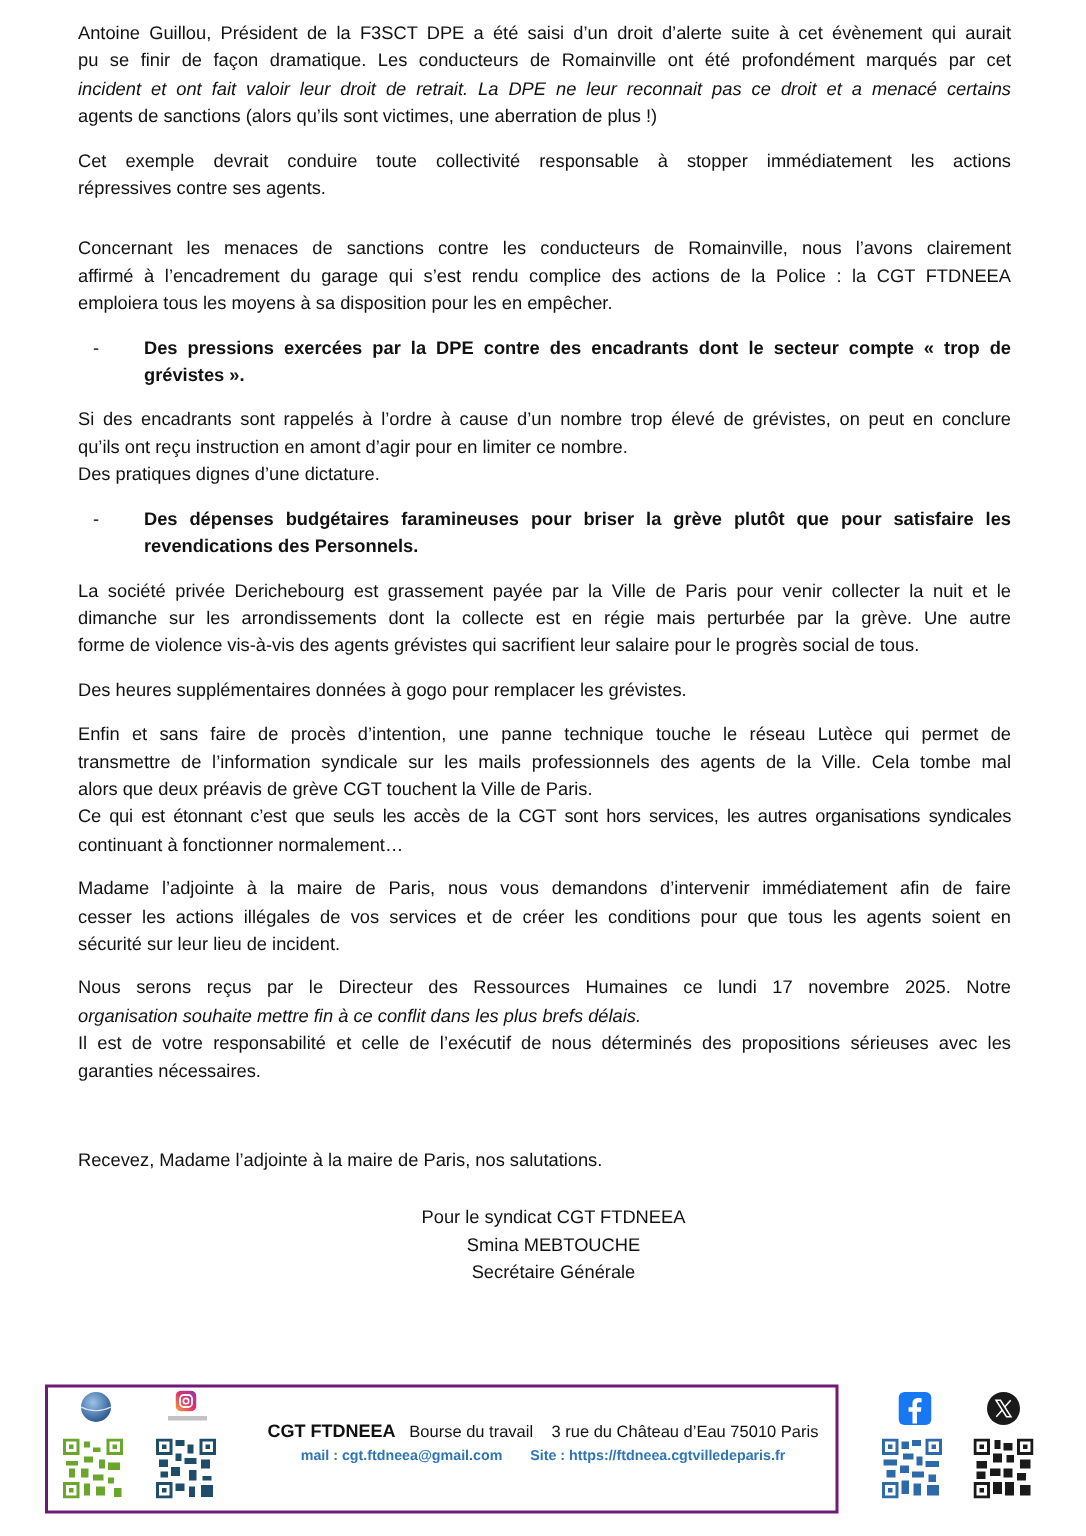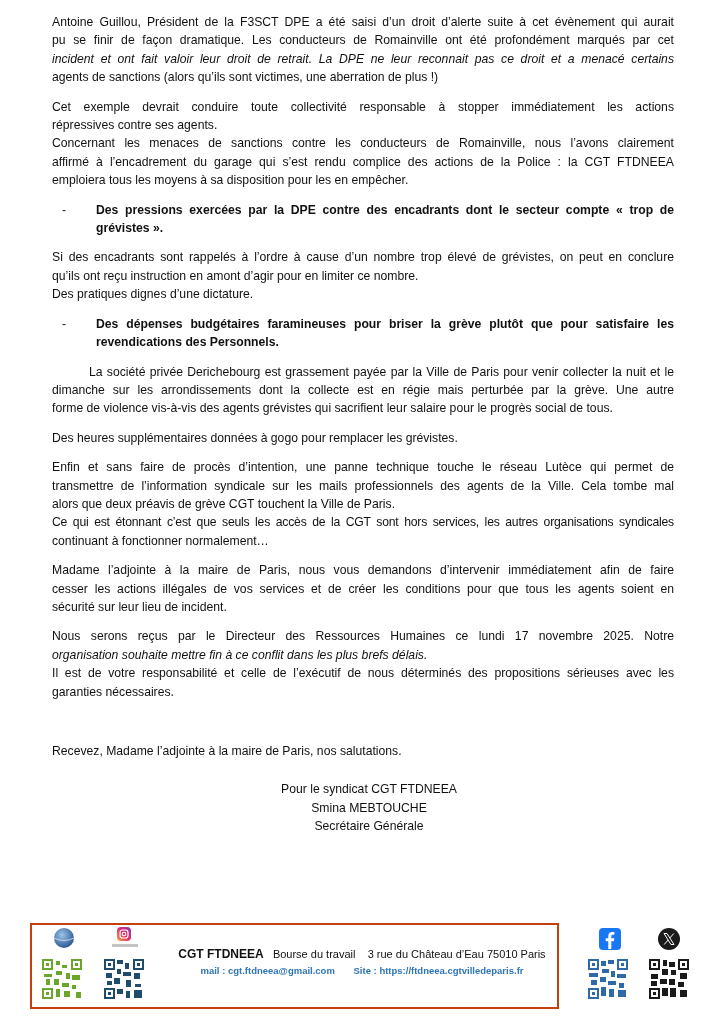--- a/index.html
+++ b/index.html
@@ -7,21 +7,21 @@
          font-family: "Liberation Sans", sans-serif; color: #111; }
   .page { position: absolute; left: 52px; top: 13px; width: 622px; }
   .p { font-size: 12.2px; line-height: 18.4px; text-align: justify; margin: 0; }
   .p .line { display: block; }
   .gap { height: 11px; }
   .bullet { position: relative; padding-left: 44px; font-weight: bold; font-size: 12.2px;
             line-height: 18.4px; text-align: justify; margin: 0; }
   .bullet .dash { position: absolute; left: 10px; top: 0; font-weight: normal; }
   .sign { text-align: center; font-size: 12.2px; line-height: 18.4px; margin: 0; padding-left: 12px; }
   .footer { position: absolute; left: 30px; top: 923px; width: 529px; height: 86px;
-            border: 2px solid #c2410c; box-sizing: border-box; }
+            border: 2px solid #701a75; box-sizing: border-box; }
   .qr { position: absolute; width: 40px; height: 40px; }
   .qr svg { width: 40px; height: 40px; display: block; }
   .logo { position: absolute; }
   .footer-text { position: absolute; left: 130px; top: 22px; width: 400px; text-align: center; }
   .ft1 { font-size: 11px; color: #111; white-space: nowrap; }
   .ft1 b { font-size: 12px; }
   .ft2 { font-size: 9.5px; color: #2e75b6; font-weight: bold; margin-top: 4px; white-space: nowrap; }
   .ft2 span { margin: 0 8px; }
 </style>
 </head>
@@ -31,21 +31,21 @@
   <p class="p">
     <span class="line" style="text-align-last: justify;">Antoine Guillou, Président de la F3SCT DPE a été saisi d’un droit d’alerte suite à cet évènement qui aurait</span>
     <span class="line" style="text-align-last: justify;">pu se finir de façon dramatique. Les conducteurs de Romainville ont été profondément marqués par cet</span>
     <span class="line" style="text-align-last: justify; font-style: italic;">incident et ont fait valoir leur droit de retrait. La DPE ne leur reconnait pas ce droit et a menacé certains</span>
     <span class="line" style="text-align: left; text-align-last: left;">agents de sanctions (alors qu’ils sont victimes, une aberration de plus !)</span>
   </p>
   <div class="gap"></div>
   <p class="p">
     <span class="line" style="text-align-last: justify;">Cet exemple devrait conduire toute collectivité responsable à stopper immédiatement les actions</span>
     <span class="line" style="text-align-last: left;">répressives contre ses agents.</span>
-    <span class="line" style="text-align-last: justify;">Concernant les menaces de sanctions contre les conducteurs de Romainville, nous l’avons clairement</span>
+    <span class="line" style="text-align-last: justify; margin-top: 22px;">Concernant les menaces de sanctions contre les conducteurs de Romainville, nous l’avons clairement</span>
     <span class="line" style="text-align-last: justify;">affirmé à l’encadrement du garage qui s’est rendu complice des actions de la Police : la CGT FTDNEEA</span>
     <span class="line" style="text-align-last: left;">emploiera tous les moyens à sa disposition pour les en empêcher.</span>
   </p>
   <div class="gap"></div>
   <p class="bullet">
     <span class="dash">-</span>
     <span class="line" style="display: block; text-align-last: justify;">Des pressions exercées par la DPE contre des encadrants dont le secteur compte « trop de</span>
     <span class="line" style="display: block; text-align-last: left;">grévistes ».</span>
   </p>
   <div class="gap"></div>
@@ -55,21 +55,21 @@
     <span class="line" style="text-align-last: left;">Des pratiques dignes d’une dictature.</span>
   </p>
   <div class="gap"></div>
   <p class="bullet">
     <span class="dash">-</span>
     <span class="line" style="display: block; text-align-last: justify;">Des dépenses budgétaires faramineuses pour briser la grève plutôt que pour satisfaire les</span>
     <span class="line" style="display: block; text-align-last: left;">revendications des Personnels.</span>
   </p>
   <div class="gap"></div>
   <p class="p">
-    <span class="line" style="text-align-last: justify; margin-left: 37px;">La société privée Derichebourg est grassement payée par la Ville de Paris pour venir collecter la nuit et le</span>
+    <span class="line" style="text-align-last: justify;">La société privée Derichebourg est grassement payée par la Ville de Paris pour venir collecter la nuit et le</span>
     <span class="line" style="text-align-last: justify;">dimanche sur les arrondissements dont la collecte est en régie mais perturbée par la grève. Une autre</span>
     <span class="line" style="text-align-last: left;">forme de violence vis-à-vis des agents grévistes qui sacrifient leur salaire pour le progrès social de tous.</span>
   </p>
   <div class="gap"></div>
   <p class="p">
     <span class="line" style="text-align-last: left;">Des heures supplémentaires données à gogo pour remplacer les grévistes.</span>
   </p>
   <div class="gap"></div>
   <p class="p">
     <span class="line" style="text-align-last: justify;">Enfin et sans faire de procès d’intention, une panne technique touche le réseau Lutèce qui permet de</span>

